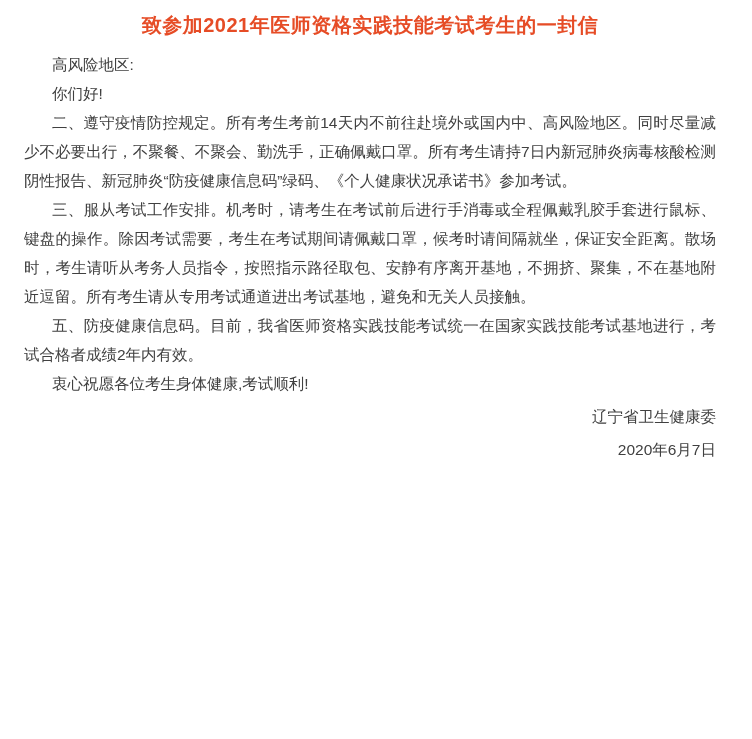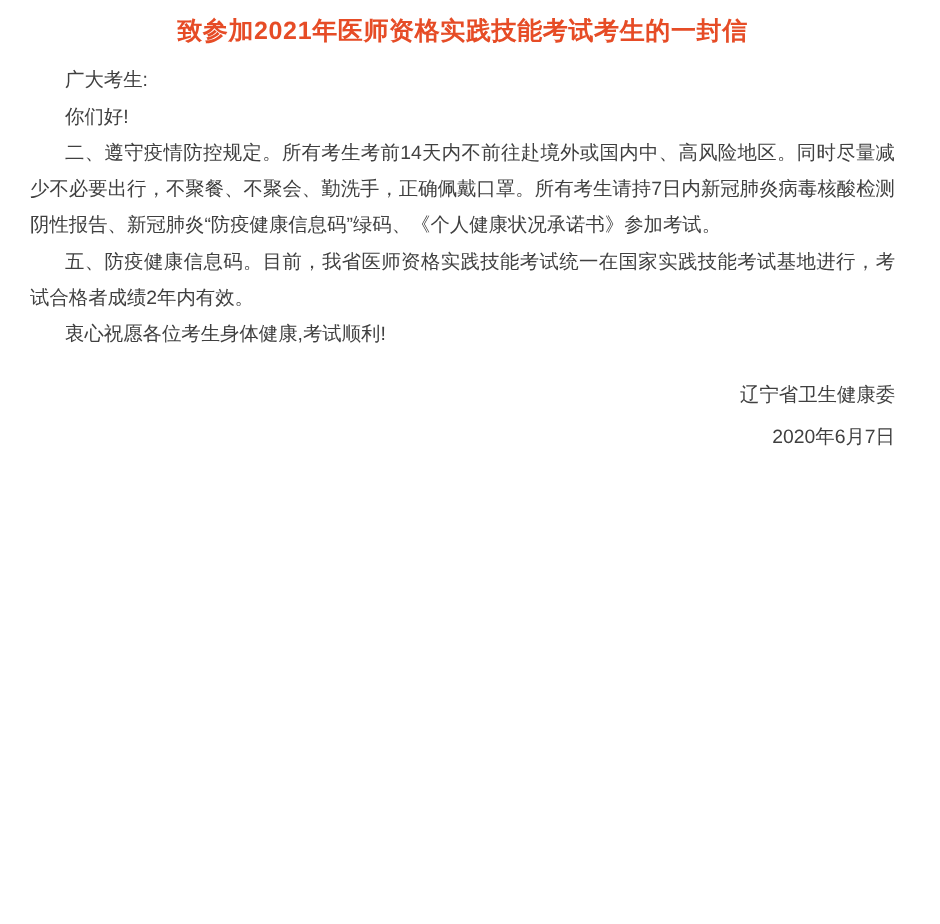--- a/index.html
+++ b/index.html
@@ -38,38 +38,39 @@
       word-break: break-all;
     }
     .body-text p.attachment {
       margin-top: 29px;
       text-align: left;
     }
     .body-text p.right {
       text-align: right;
       text-indent: 0;
     }
-    .body-text p.signature { margin-top: 20px; }
+    .body-text p.signature { margin-top: 4px; }
     .body-text p.date-line { margin-top: 4px; }
   </style>
 </head>
 <body>
 
 <div class="page">
   <h1 class="title">致参加2021年医师资格实践技能考试考生的一封信</h1>
 
   <div class="body-text">
-    <p>广大考生:</p>
+    <p>高风险地区:</p>
 
     <p>你们好!</p>
 
 
 
     <p>二、遵守疫情防控规定。所有考生考前14天内不前往赴境外或国内中、高风险地区。同时尽量减少不必要出行，不聚餐、不聚会、勤洗手，正确佩戴口罩。所有考生请持7日内新冠肺炎病毒核酸检测阴性报告、新冠肺炎“防疫健康信息码”绿码、《个人健康状况承诺书》参加考试。</p>
 
+    <p>三、服从考试工作安排。机考时，请考生在考试前后进行手消毒或全程佩戴乳胶手套进行鼠标、键盘的操作。除因考试需要，考生在考试期间请佩戴口罩，候考时请间隔就坐，保证安全距离。散场时，考生请听从考务人员指令，按照指示路径取包、安静有序离开基地，不拥挤、聚集，不在基地附近逗留。所有考生请从专用考试通道进出考试基地，避免和无关人员接触。</p>
 
 
     <p>五、防疫健康信息码。目前，我省医师资格实践技能考试统一在国家实践技能考试基地进行，考试合格者成绩2年内有效。</p>
 
     <p>衷心祝愿各位考生身体健康,考试顺利!</p>
 
 
     <p class="right signature">辽宁省卫生健康委</p>
 
     <p class="right date-line">2020年6月7日</p>

